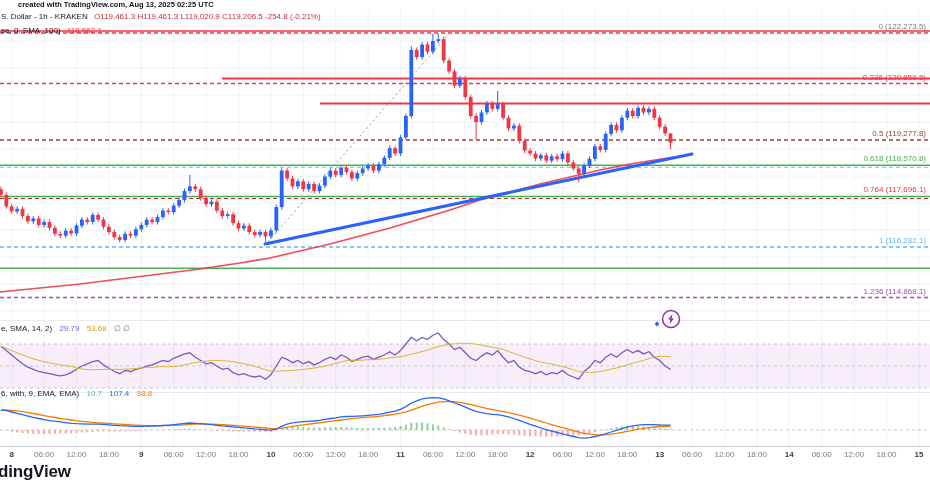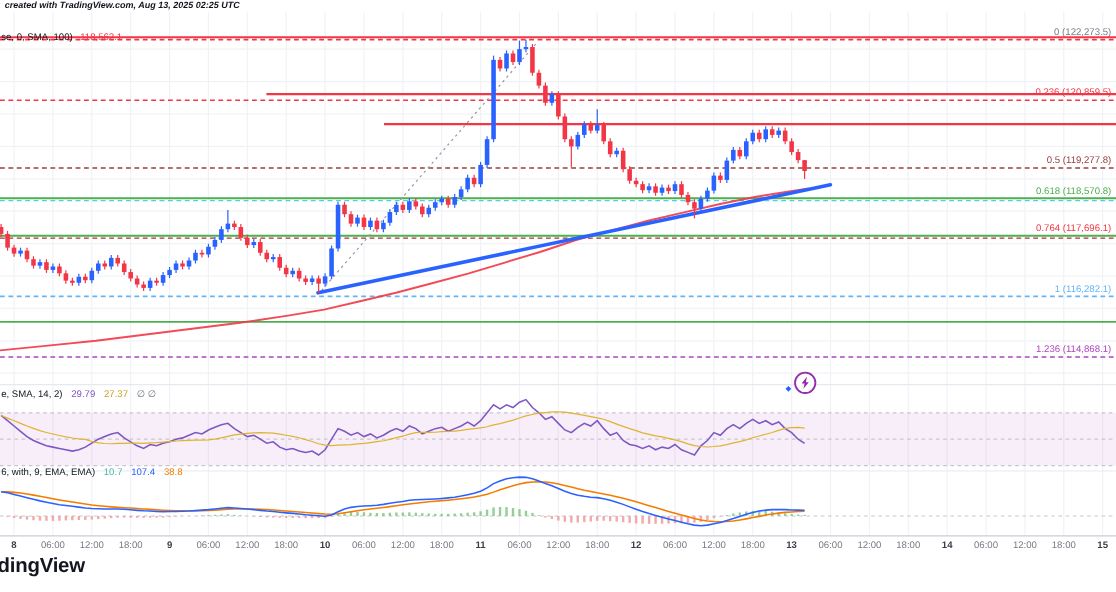--- a/index.html
+++ b/index.html
@@ -2,21 +2,21 @@
 <html><head>
 <meta charset="utf-8">
 <style>
   html,body{margin:0;padding:0;}
   body{width:930px;height:493px;background:#ffffff;position:relative;overflow:hidden;
        font-family:"Liberation Sans",sans-serif;-webkit-font-smoothing:antialiased;}
   #stage{position:absolute;inset:0;}
   svg{position:absolute;left:0;top:0;}
   svg text{font-family:"Liberation Sans",sans-serif;}
   .ovl{position:absolute;white-space:nowrap;line-height:1.1;}
-  .credit{top:1px;left:4px;font-size:7.5px;font-weight:600;color:#10131c;font-style:italic;}
+  .credit{top:1px;left:18px;font-size:7.5px;font-weight:600;color:#10131c;}
   .row1{top:13px;left:1px;font-size:8px;color:#131722;}
   .row1 .ohlc{color:#c4313c;margin-left:4px;}
   .row2{top:27px;left:1px;font-size:8px;color:#131722;text-align:right;}
   .row2 .maval{color:#f23645;margin-left:4px;}
   .rsirow{top:325px;left:1px;font-size:8px;color:#131722;}
   .rsirow .v1{color:#7e57c2;margin-left:5px;}
   .rsirow .v2{color:#c9a227;margin-left:5px;}
   .rsirow .v3{color:#787b86;margin-left:5px;}
   .macdrow{top:390px;left:1px;font-size:8px;color:#131722;}
   .macdrow .vh{color:#4db6ac;margin-left:5px;}
@@ -515,30 +515,34 @@
       </g>
       <g transform="translate(671,319)">
         <circle cx="0" cy="0" r="8.5" fill="#ffffff" stroke="#8e24aa" stroke-width="1.5" opacity="0.95"></circle>
         <path d="M1.5,-5 L-3,0.5 L-0.5,0.5 L-1.5,5 L3,-0.5 L0.5,-0.5 Z" fill="#8e24aa"></path>
         <rect x="-15.7" y="3.3" width="3.4" height="3.4" transform="rotate(45 -14 5)" fill="#2962ff"></rect>
       </g>
     </svg>
 
   <div class="ovl credit">created with TradingView.com, Aug 13, 2025 02:25 UTC</div>
 
+  <div class="ovl row1">
+    <span>S. Dollar - 1h - KRAKEN</span>
+    <span class="ohlc">O119,461.3 H119,461.3 L119,020.9 C119,206.5 -254.8 (-0.21%)</span>
+  </div>
 
   <div class="ovl row2">
     <span>se, 0, SMA, 100)</span>
     <span class="maval">118,562.1</span>
   </div>
 
   <div class="ovl rsirow">
     <span>e, SMA, 14, 2)</span>
     <span class="v1">29.79</span>
-    <span class="v2">27.37</span>
+    <span class="v2">53.68</span>
     <span class="v3">∅ ∅</span>
   </div>
 
   <div class="ovl macdrow">
     <span>6, with, 9, EMA, EMA)</span>
     <span class="vh">10.7</span>
     <span class="vm">107.4</span>
     <span class="vs">38.8</span>
   </div>
 

